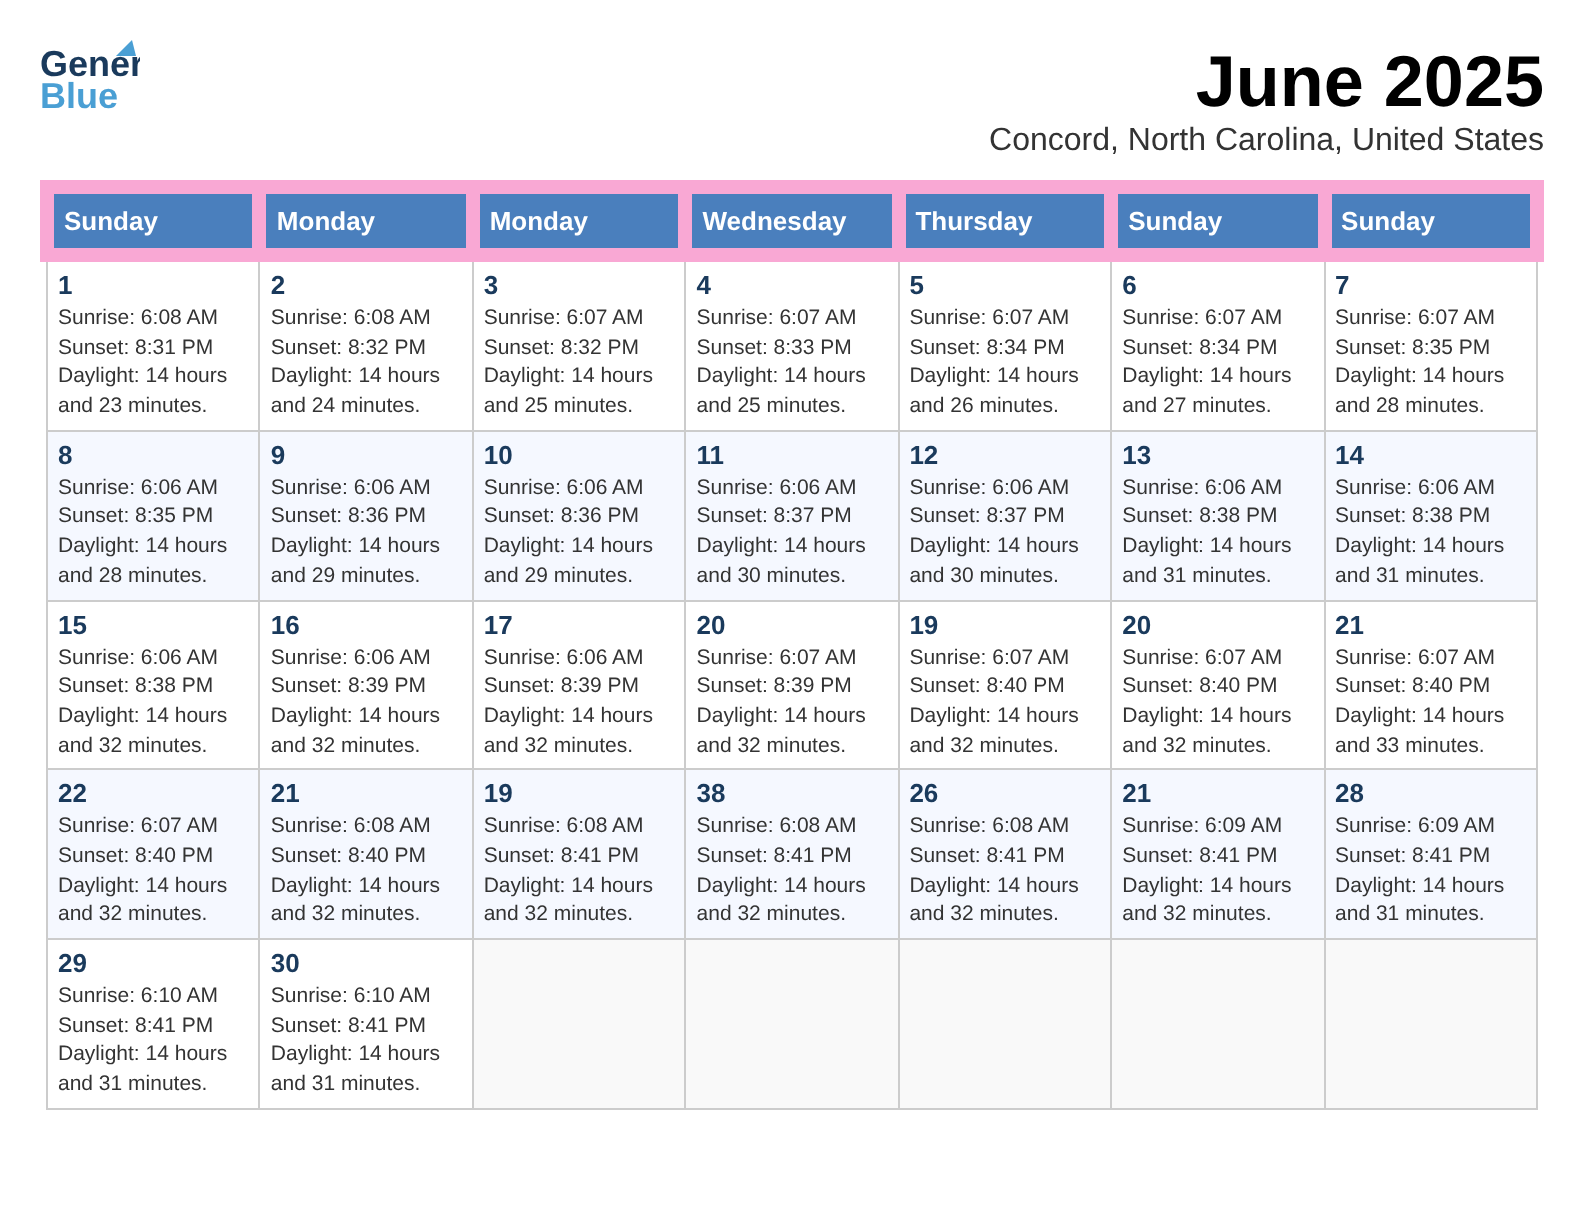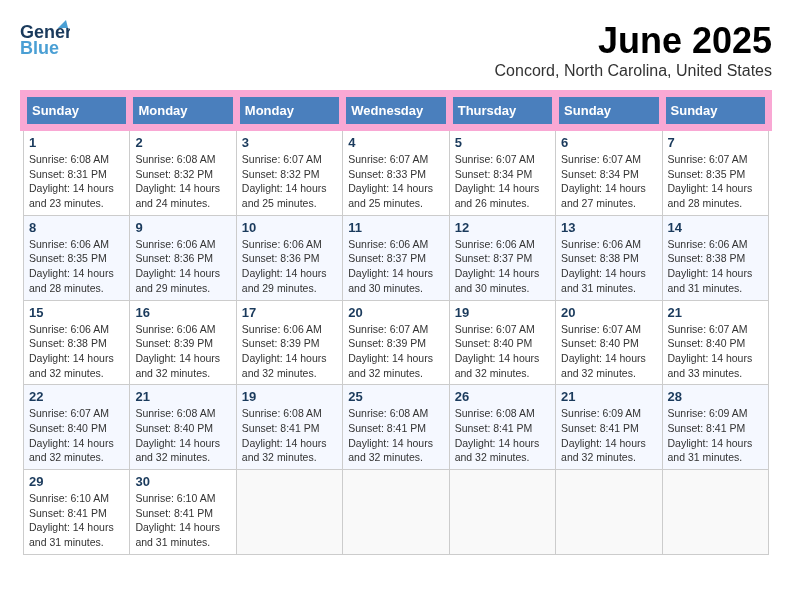--- a/index.html
+++ b/index.html
@@ -208,21 +208,21 @@
         </td>
         <td>
           <span class="day-num">21</span>
           <div class="day-info">Sunrise: 6:08 AM<br>Sunset: 8:40 PM<br>Daylight: 14 hours and 32 minutes.</div>
         </td>
         <td>
           <span class="day-num">19</span>
           <div class="day-info">Sunrise: 6:08 AM<br>Sunset: 8:41 PM<br>Daylight: 14 hours and 32 minutes.</div>
         </td>
         <td>
-          <span class="day-num">25</span>
+          <span class="day-num">38</span>
           <div class="day-info">Sunrise: 6:08 AM<br>Sunset: 8:41 PM<br>Daylight: 14 hours and 32 minutes.</div>
         </td>
         <td>
           <span class="day-num">26</span>
           <div class="day-info">Sunrise: 6:08 AM<br>Sunset: 8:41 PM<br>Daylight: 14 hours and 32 minutes.</div>
         </td>
         <td>
           <span class="day-num">21</span>
           <div class="day-info">Sunrise: 6:09 AM<br>Sunset: 8:41 PM<br>Daylight: 14 hours and 32 minutes.</div>
         </td>

